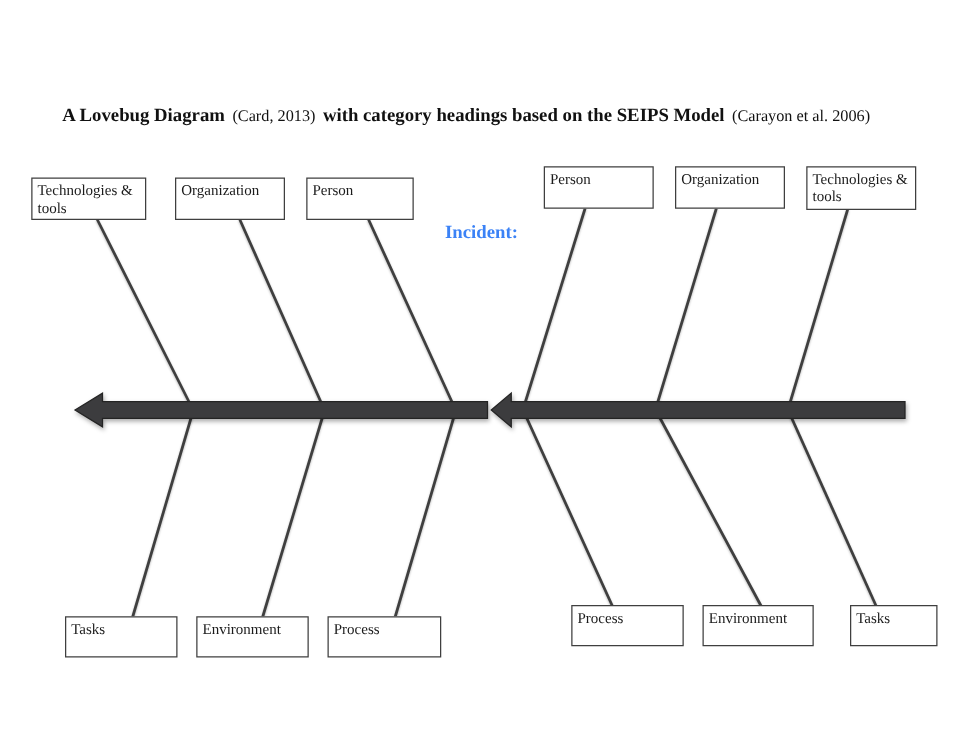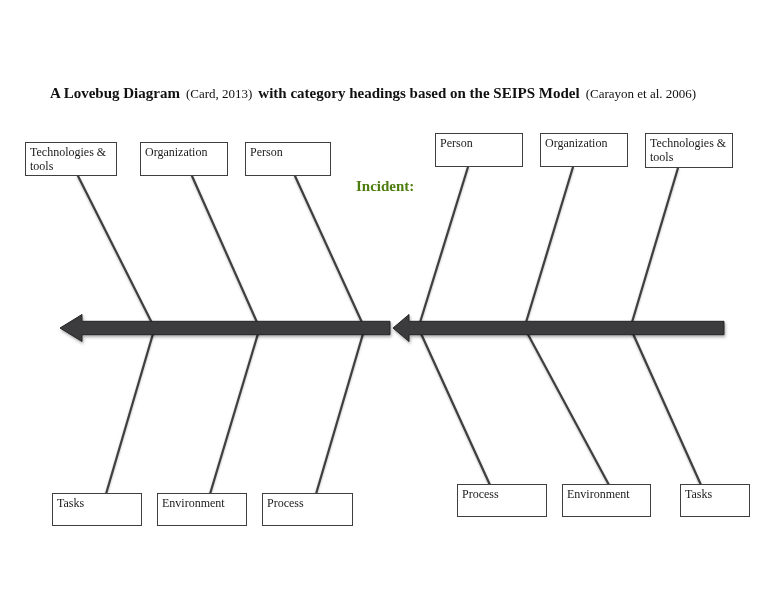--- a/index.html
+++ b/index.html
@@ -25,21 +25,21 @@
   .spine{filter:drop-shadow(1.5px 2px 1.5px rgba(0,0,0,0.33));}
   .cat-box{
     position:absolute;background:var(--bg);
     border:1.4px solid var(--box_border);
     font-size:12px;line-height:1.18;
     padding:2px 3px 0 4px;box-sizing:border-box;
     color:var(--ink);
   }
   .incident{
     position:absolute;left:356px;top:178px;
-    font-weight:bold;font-size:15px;color:#4d7c0f;
+    font-weight:bold;font-size:15px;color:#3b82f6;
   }
 </style>
 </head>
 <body>
 
 <div class="stage">
 
   <div class="title"><span class="b">A Lovebug Diagram</span><span class="c">(Card, 2013)</span><span class="b">with category headings based on the SEIPS Model</span><span class="c">(Carayon et al. 2006)</span></div>
 
   <svg class="wires" width="768" height="594" viewBox="0 0 768 594">

